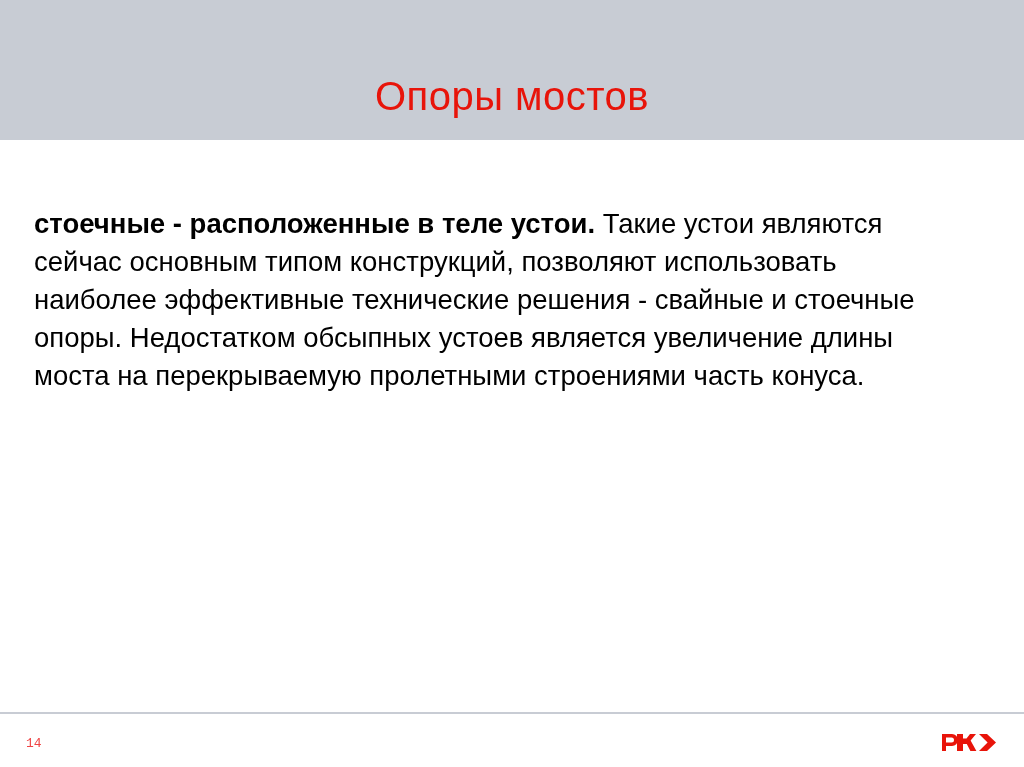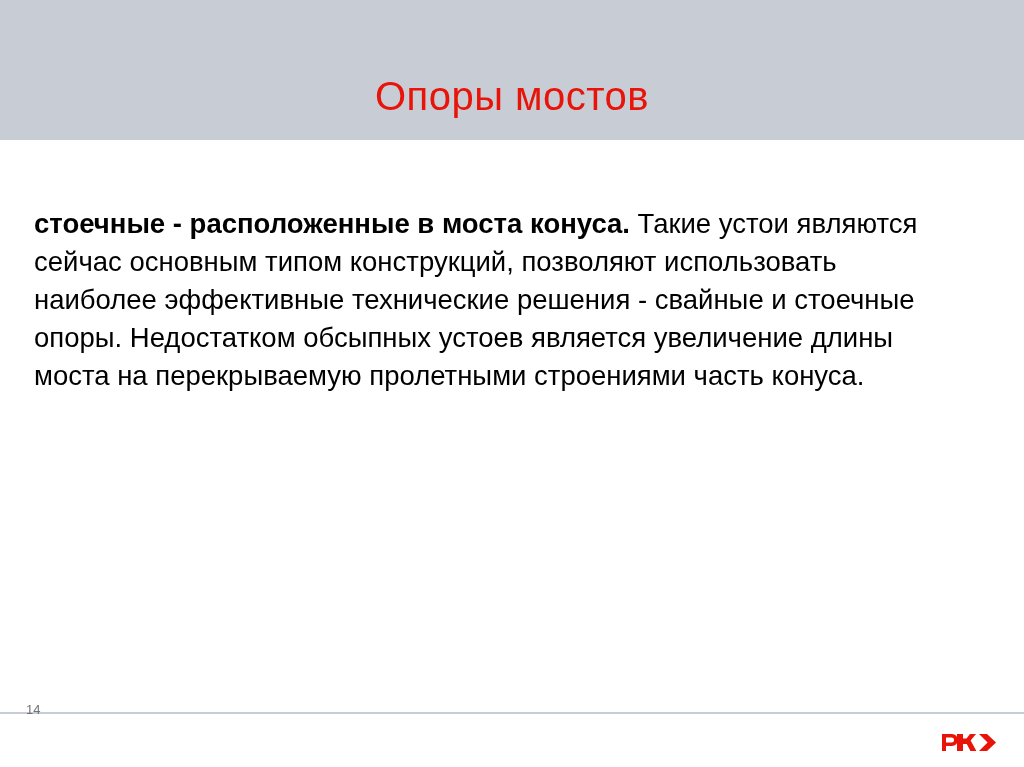--- a/index.html
+++ b/index.html
@@ -60,24 +60,24 @@
     position: absolute;
     left: 0;
     top: 712px;
     width: 1024px;
     height: 2px;
     background: #c8ccd4;
   }
   .page-number {
     position: absolute;
     left: 26px;
-    top: 702px;
+    top: 736px;
     font-size: 13px;
-    color: #737373;
-    font-family: Liberation Sans, sans-serif;
+    color: #ef4444;
+    font-family: Liberation Mono, monospace;
   }
   .logo {
     position: absolute;
     right: 26px;
     top: 728px;
     width: 58px;
     height: 26px;
     display: flex;
     align-items: center;
     justify-content: flex-end;
@@ -87,21 +87,21 @@
 </head>
 <body>
 
 <div class="slide">
 
   <div class="title-band"></div>
 
   <h1 class="slide-title">Опоры мостов</h1>
 
   <div class="body-text">
-    <span class="lead">стоечные</span><span class="lead"> - расположенные в моста конуса.</span><span> Такие устои являются сейчас основным типом конструкций, позволяют использовать наиболее эффективные технические решения - свайные и стоечные опоры. Недостатком обсыпных устоев является увеличение длины моста на перекрываемую пролетными строениями часть конуса.</span>
+    <span class="lead">стоечные</span><span class="lead"> - расположенные в теле устои.</span><span> Такие устои являются сейчас основным типом конструкций, позволяют использовать наиболее эффективные технические решения - свайные и стоечные опоры. Недостатком обсыпных устоев является увеличение длины моста на перекрываемую пролетными строениями часть конуса.</span>
   </div>
 
   <div class="footer-rule"></div>
 
   <div class="page-number">14</div>
 
   <div class="logo">
     <svg width="58" height="26" viewBox="0 0 58 26" xmlns="http://www.w3.org/2000/svg" aria-hidden="true">
       <g fill="#e8140a">
         <path d="M2 6 h10 a6 6 0 0 1 0 12 h-6 v5 h-4 z M6 9.5 v5 h5.5 a2.5 2.5 0 0 0 0 -5 z"></path>

